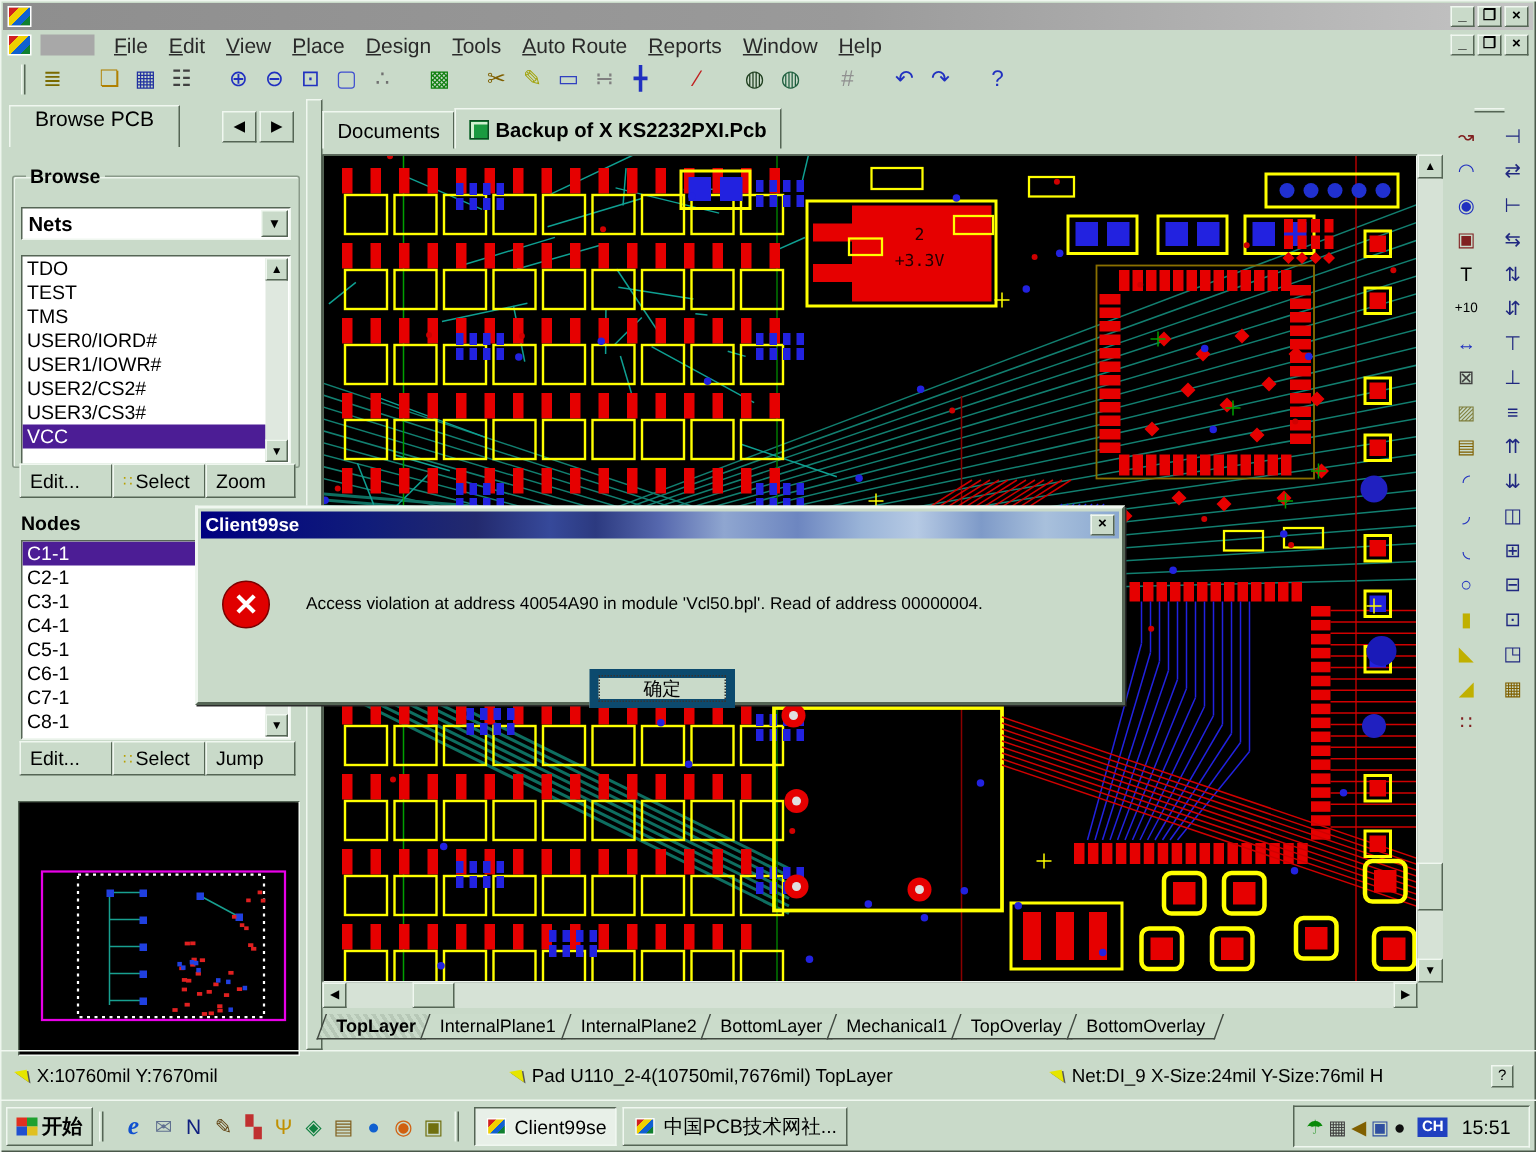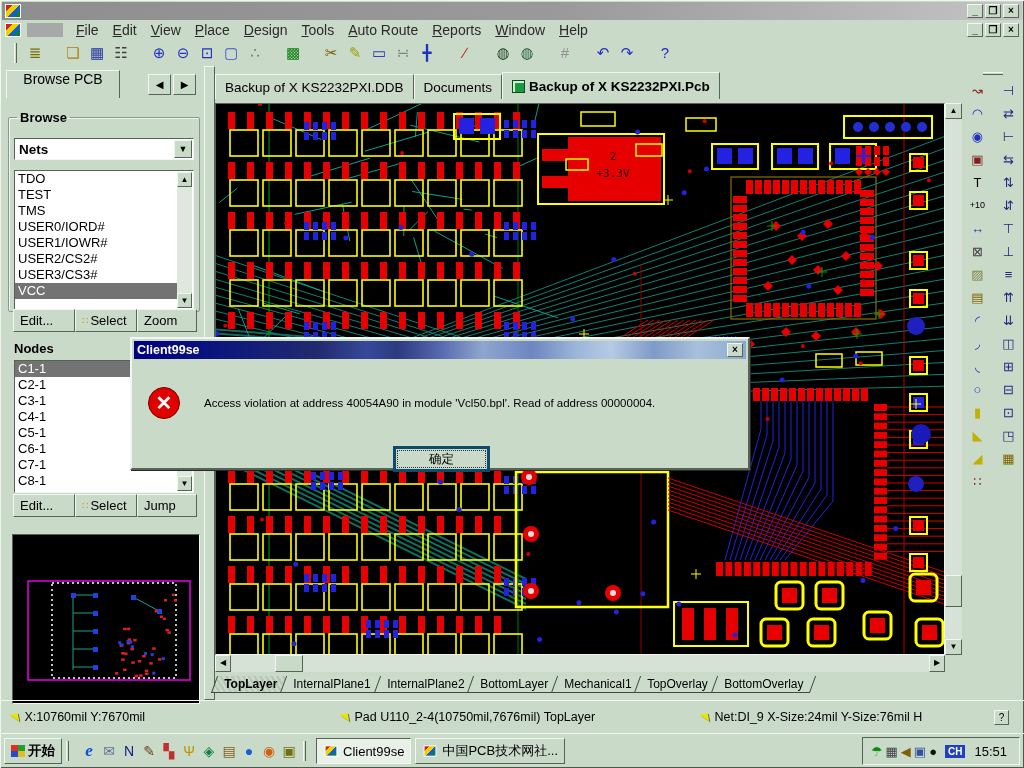--- a/index.html
+++ b/index.html
@@ -31,21 +31,21 @@
         font-size:14px;background:#c9dac9;z-index:3}
   .arrowbtn{width:23px;height:21px;text-align:center;line-height:19px;font-size:10px}
   fieldset.grp{left:8px;top:110px;width:192px;height:202px;position:absolute;border:1px solid #8a9a8a;
         border-radius:2px;box-shadow:1px 1px 0 #eef6ee inset}
   fieldset.grp legend{font-size:13px;margin-left:8px;padding:0 3px;font-weight:bold}
   .combo{left:14px;top:138px;width:180px;height:22px;background:#fff;display:flex;align-items:center}
   .combo .val{flex:1;padding-left:4px;font-size:13.5px;font-weight:bold}
   .combo .drop{width:18px;height:18px;margin:1px;text-align:center;font-size:9px;line-height:17px}
   .list{background:#fff;overflow:hidden}
   .list-item{height:16px;line-height:16px;padding-left:3px;font-size:13px;white-space:nowrap}
-  .list-item.sel{background:#737373;color:#fff}
+  .list-item.sel{background:#4c1d95;color:#fff}
   .vsb{position:absolute;right:1px;top:1px;bottom:1px;width:15px;background:#dfe8df}
   .sbtn{width:15px;height:15px;font-size:8px;text-align:center;line-height:14px}
   .panel-btn{height:23px;font-size:13px;padding:0 6px;display:inline-flex;align-items:center;white-space:nowrap;overflow:hidden}
   .sel-ico{color:#b8a000;font-size:10px;margin-right:2px}
   .nodes-label{left:14px;top:341px;font-size:13px;font-weight:bold}
   .preview{left:12px;top:534px;width:188px;height:170px;background:#000;padding:0}
   
   .splitter{left:204px;top:66px;width:11px;height:634px}
   
   .doctabs{left:215px;top:72px;height:27px;display:flex;align-items:flex-end;z-index:1}
@@ -90,21 +90,21 @@
   .clock{font-size:13px;padding:0 4px}
   
   .dialog{left:130px;top:337px;width:620px;height:133px;z-index:50;border:2px solid;border-color:#f0f7f0 #556555 #556555 #f0f7f0;background:#c9dac9;box-shadow:1px 1px 0 #2a2a2a}
   .dlg-title{height:18px;margin:2px;display:flex;align-items:center;padding:0 3px;color:#fff;font-size:12.5px;font-weight:bold;
      background:linear-gradient(90deg,#000080 0%,#101c7a 18%,#232a6e 30%,#36499a 38%,#2c3a80 43%,#5668ae 50%,#8fa6d0 57%,#6d86c0 65%,#9ab4d8 72%,#b6cae4 78%,#7e9ac8 85%,#a8c0dc 92%,#8aa8d0 100%)}
   .dlg-close{margin-left:auto;width:16px;height:14px;color:#000;font-size:10px;font-weight:bold;text-align:center;line-height:12px}
   .dlg-body{position:relative;height:105px}
   .err-ico{position:absolute;left:16px;top:26px;width:32px;height:32px;border-radius:50%;background:#e00000;border:1px solid #7a0000;
      color:#fff;font-size:20px;font-weight:bold;display:flex;align-items:center;justify-content:center}
   .err-msg{position:absolute;left:72px;top:36px;right:10px;font-size:11.5px}
-  .ok-btn{position:absolute;left:261px;top:85px;width:97px;height:26px;border:3px solid #0c4a6e;display:flex;align-items:center;justify-content:center}
+  .ok-btn{position:absolute;left:261px;top:85px;width:97px;height:26px;border:6px solid #0c4a6e;display:flex;align-items:center;justify-content:center}
   .ok-inner{width:89px;height:18px;border:1px dotted #333;display:flex;align-items:center;justify-content:center;font-size:12.5px}
 </style>
 </head>
 <body>
 
 <div class="abs titlebar">
   <div class="appicon"></div>
   <div class="winbtns">
     <div class="winbtn raised">_</div>
     <div class="winbtn raised">❐</div>
@@ -241,23 +241,20 @@
       <rect x="160.86516843683327" y="64.19858801653542" width="3" height="2.5" fill="#e02020"></rect>
       <rect x="158.75049532798607" y="58.685897469839965" width="3" height="2.5" fill="#e02020"></rect>
       <rect x="149.77221998375478" y="82.57644046497366" width="3" height="2.5" fill="#e02020"></rect>
       <rect x="141.6263008171815" y="74.95828438594857" width="3" height="2.5" fill="#e02020"></rect>
     </svg>
 </div>
 
 <div class="abs splitter raised"></div>
 
 <div class="abs doctabs" id="doc-tabs">
-    <div class="doctab">
-      <span>Backup of  X KS2232PXI.DDB</span>
-    </div>
     <div class="doctab">
       <span>Documents</span>
     </div>
     <div class="doctab active">
       <span class="pcbdocico"></span>
       <span>Backup of  X KS2232PXI.Pcb</span>
     </div>
   </div>
 
 <div class="abs canvas sunken">

